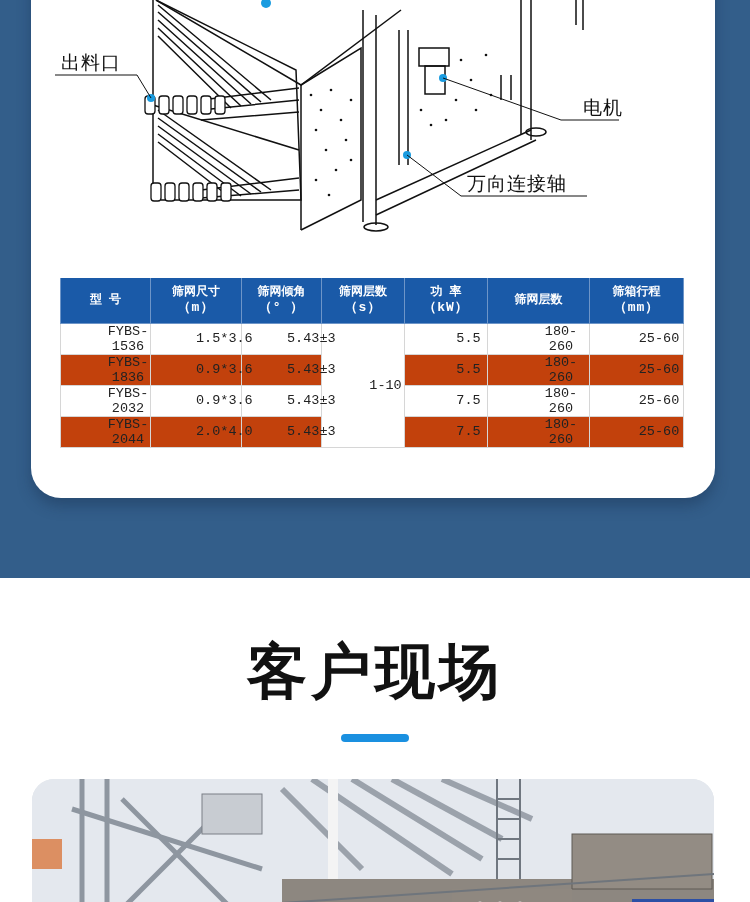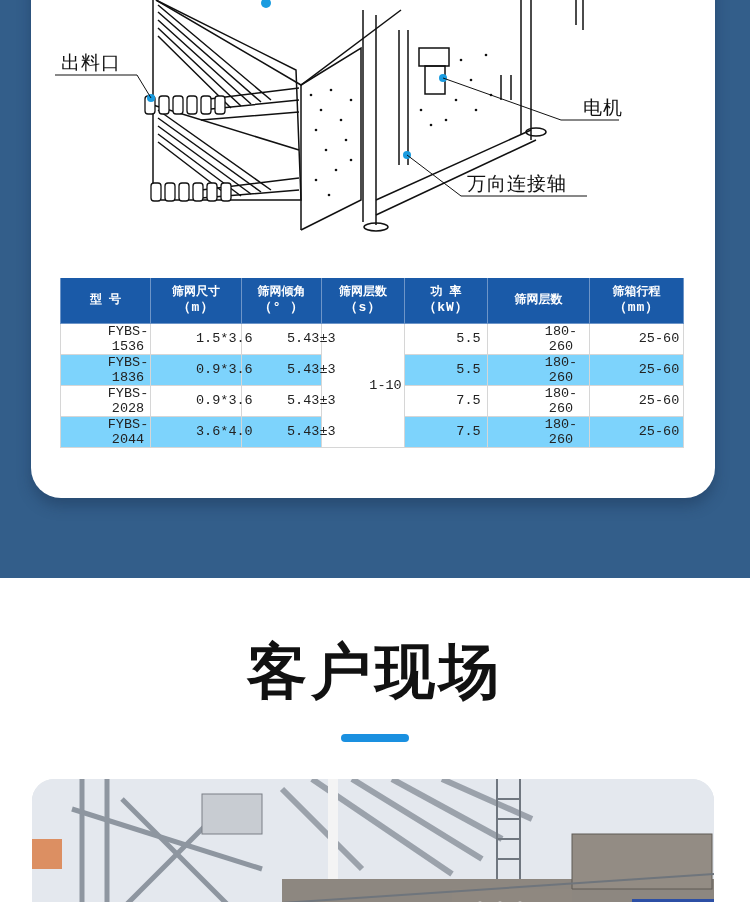--- a/index.html
+++ b/index.html
@@ -34,21 +34,21 @@
     background: #1a5aa8; color: #ffffff; font-size: 12px; font-weight: bold;
     height: 45px; line-height: 15px; text-align: center; border: 1px solid #6d95c8;
     border-top: none;
   }
   .spec-table th .unit { display: block; font-size: 13px; letter-spacing: 1px; }
   .spec-table td {
     font-size: 13.5px; color: #222; text-align: center; border: 1px solid #d6d6d6;
     height: 30px;
     padding-left: 45px;
   }
-  .spec-table tr.alt td { background: #7dd3fc; }
+  .spec-table tr.alt td { background: #c2410c; }
   .spec-table td.merged { background: #ffffff !important; }
 
   .section-title {
     position: absolute; left: 0; top: 632px; width: 750px; text-align: center;
     font-size: 60px; font-weight: bold; color: #111; letter-spacing: 4px;
     font-family: Liberation Mono, monospace;
   }
   .title-bar {
     position: absolute; left: 341px; top: 734px; width: 68px; height: 8px;
     background: #1a90e0; border-radius: 4px;
@@ -189,30 +189,30 @@
     </tr>
     <tr class="alt">
       <td>FYBS-1836</td>
       <td>0.9*3.6</td>
       <td>5.43±3</td>
       <td>5.5</td>
       <td>180-260</td>
       <td>25-60</td>
     </tr>
     <tr>
-      <td>FYBS-2028</td>
+      <td>FYBS-2032</td>
       <td>0.9*3.6</td>
       <td>5.43±3</td>
       <td>7.5</td>
       <td>180-260</td>
       <td>25-60</td>
     </tr>
     <tr class="alt">
       <td>FYBS-2044</td>
-      <td>3.6*4.0</td>
+      <td>2.0*4.0</td>
       <td>5.43±3</td>
       <td>7.5</td>
       <td>180-260</td>
       <td>25-60</td>
     </tr>
   </tbody>
 </table>
 
 <h2 class="section-title">客户现场</h2>
 <div class="title-bar"></div>

